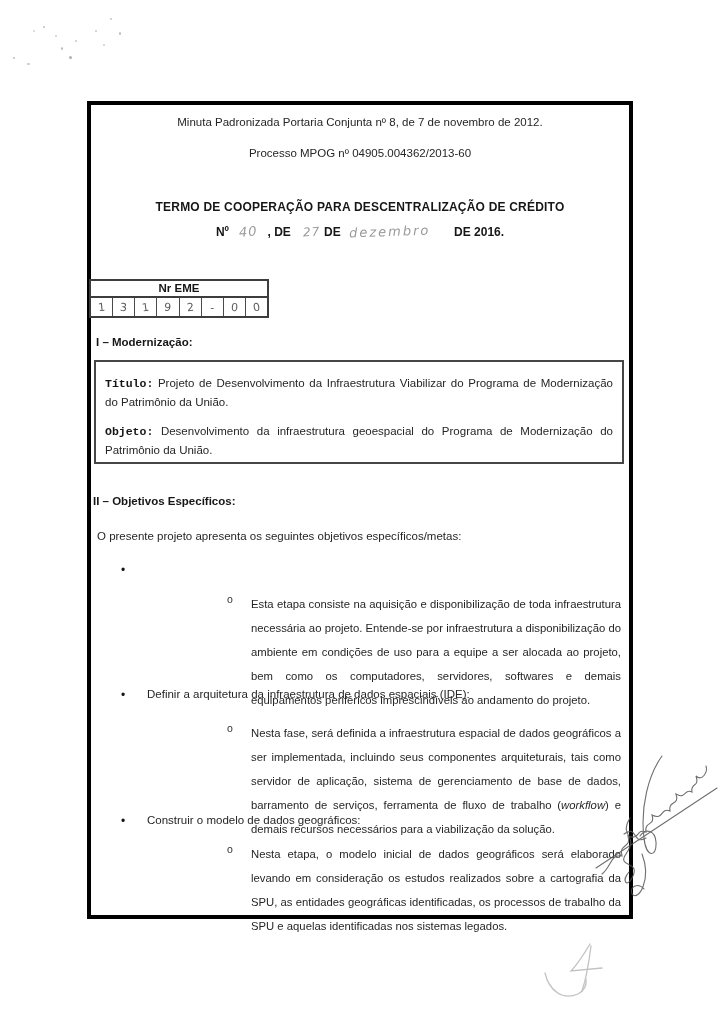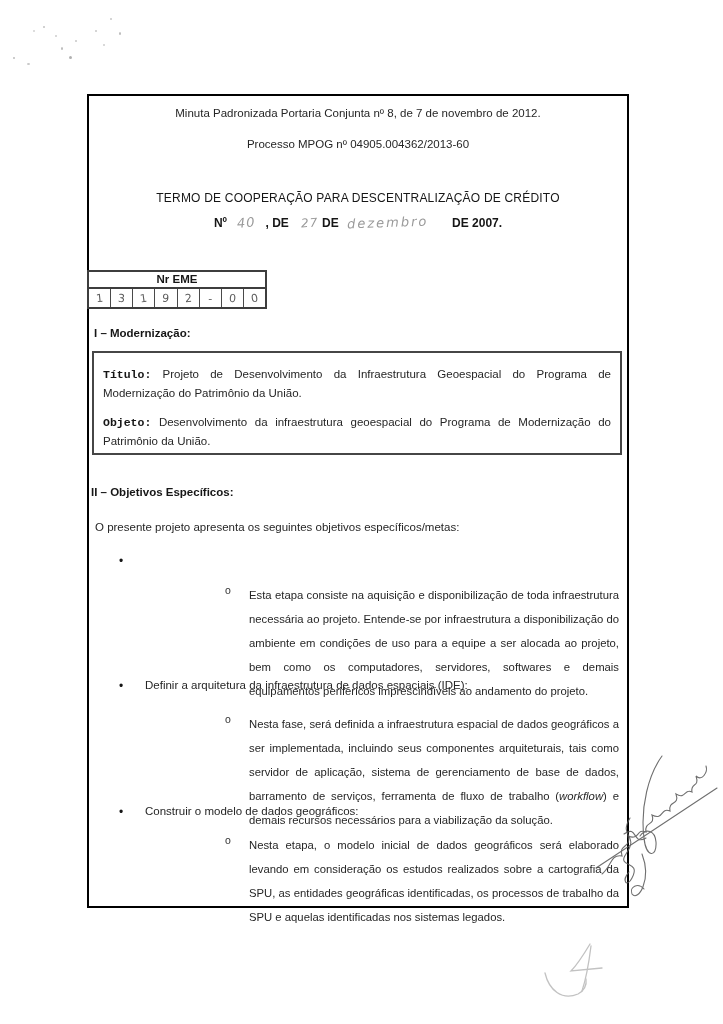--- a/index.html
+++ b/index.html
@@ -3,28 +3,28 @@
 <meta charset="utf-8">
 <style>
   html,body{margin:0;padding:0;}
   body{
     width:723px;height:1024px;position:relative;background:#ffffff;
     font-family:"Liberation Sans",sans-serif;color:#222;overflow:hidden;
     -webkit-font-smoothing:antialiased;
   }
   .speck{position:absolute;background:#8f8f8f;border-radius:50%;}
   .doc{
-    position:absolute;left:87px;top:94px;width:538px;height:810px;
-    border:2px solid #000000;background:#fff;
+    position:absolute;left:87px;top:101px;width:538px;height:810px;
+    border:4px solid #000000;background:#fff;
   }
   .abs{position:absolute;}
   .center{left:0;right:0;text-align:center;}
   .hdr{font-size:11.5px;color:#262626;}
   .b{font-weight:bold;color:#161616;font-family:Liberation Mono, monospace;}
-  .doctitle{font-size:12px;font-weight:normal;letter-spacing:.2px;color:#161616;text-align:center;}
+  .doctitle{font-size:12px;font-weight:bold;letter-spacing:.2px;color:#161616;text-align:center;}
   .numline{font-size:12px;font-weight:bold;color:#161616;}
   .hand{
     font-family:"DejaVu Sans",sans-serif;font-style:italic;color:#9a9a9a;
     font-weight:normal;display:inline-block;transform:rotate(-4deg);
     font-size:13px;letter-spacing:1px;
   }
   .hand-day{font-size:12px;margin:0 4px 0 12px;}
   .hand-num{margin:0 10px 0 10px;}
   .hand-month{margin:0 24px 0 8px;transform:rotate(-2deg);letter-spacing:2px;}
   
@@ -79,21 +79,21 @@
 
 <div class="doc">
 
   <div class="abs center hdr" style="top:11px">Minuta Padronizada Portaria Conjunta nº 8, de 7 de novembro de 2012.</div>
 
   <div class="abs center hdr" style="top:42px">Processo MPOG nº 04905.004362/2013-60</div>
 
   <div class="abs center doctitle" style="top:95px">TERMO DE COOPERAÇÃO PARA DESCENTRALIZAÇÃO DE CRÉDITO</div>
 
   <div class="abs center numline" style="top:119px">
-    <span>Nº</span><span class="hand hand-num">40</span><span>, DE</span><span class="hand hand-day">27</span><span>DE</span><span class="hand hand-month">dezembro</span><span>DE 2007.</span>
+    <span>Nº</span><span class="hand hand-num">40</span><span>, DE</span><span class="hand hand-day">27</span><span>DE</span><span class="hand hand-month">dezembro</span><span>DE 2016.</span>
   </div>
 
   <div class="nreme">
     <div class="nreme-h">Nr EME</div>
     <div class="nreme-cells">
       <div class="nreme-cell">
           <span>1</span>
         </div>
       <div class="nreme-cell">
           <span>3</span>
@@ -115,21 +115,21 @@
         </div>
       <div class="nreme-cell">
           <span>0</span>
         </div>
     </div>
   </div>
 
   <div class="abs sechead" style="top:231px;left:5px">I – Modernização:</div>
 
   <div class="idbox">
-    <p><span class="b">Título:</span><span> Projeto de Desenvolvimento da Infraestrutura Geoespacial do Programa de Modernização do Patrimônio da União.</span></p>
+    <p><span class="b">Título:</span><span> Projeto de Desenvolvimento da Infraestrutura Viabilizar do Programa de Modernização do Patrimônio da União.</span></p>
     <p><span class="b">Objeto:</span><span> Desenvolvimento da infraestrutura geoespacial do Programa de Modernização do Patrimônio da União.</span></p>
   </div>
 
   <div class="abs sechead" style="top:390px;left:2px">II – Objetivos Específicos:</div>
 
   <div class="abs intro" style="top:425px;left:6px">O presente projeto apresenta os seguintes objetivos específicos/metas:</div>
 
   <div class="bullet" style="top:458px">
     <span class="bmark">•</span>
   </div>

